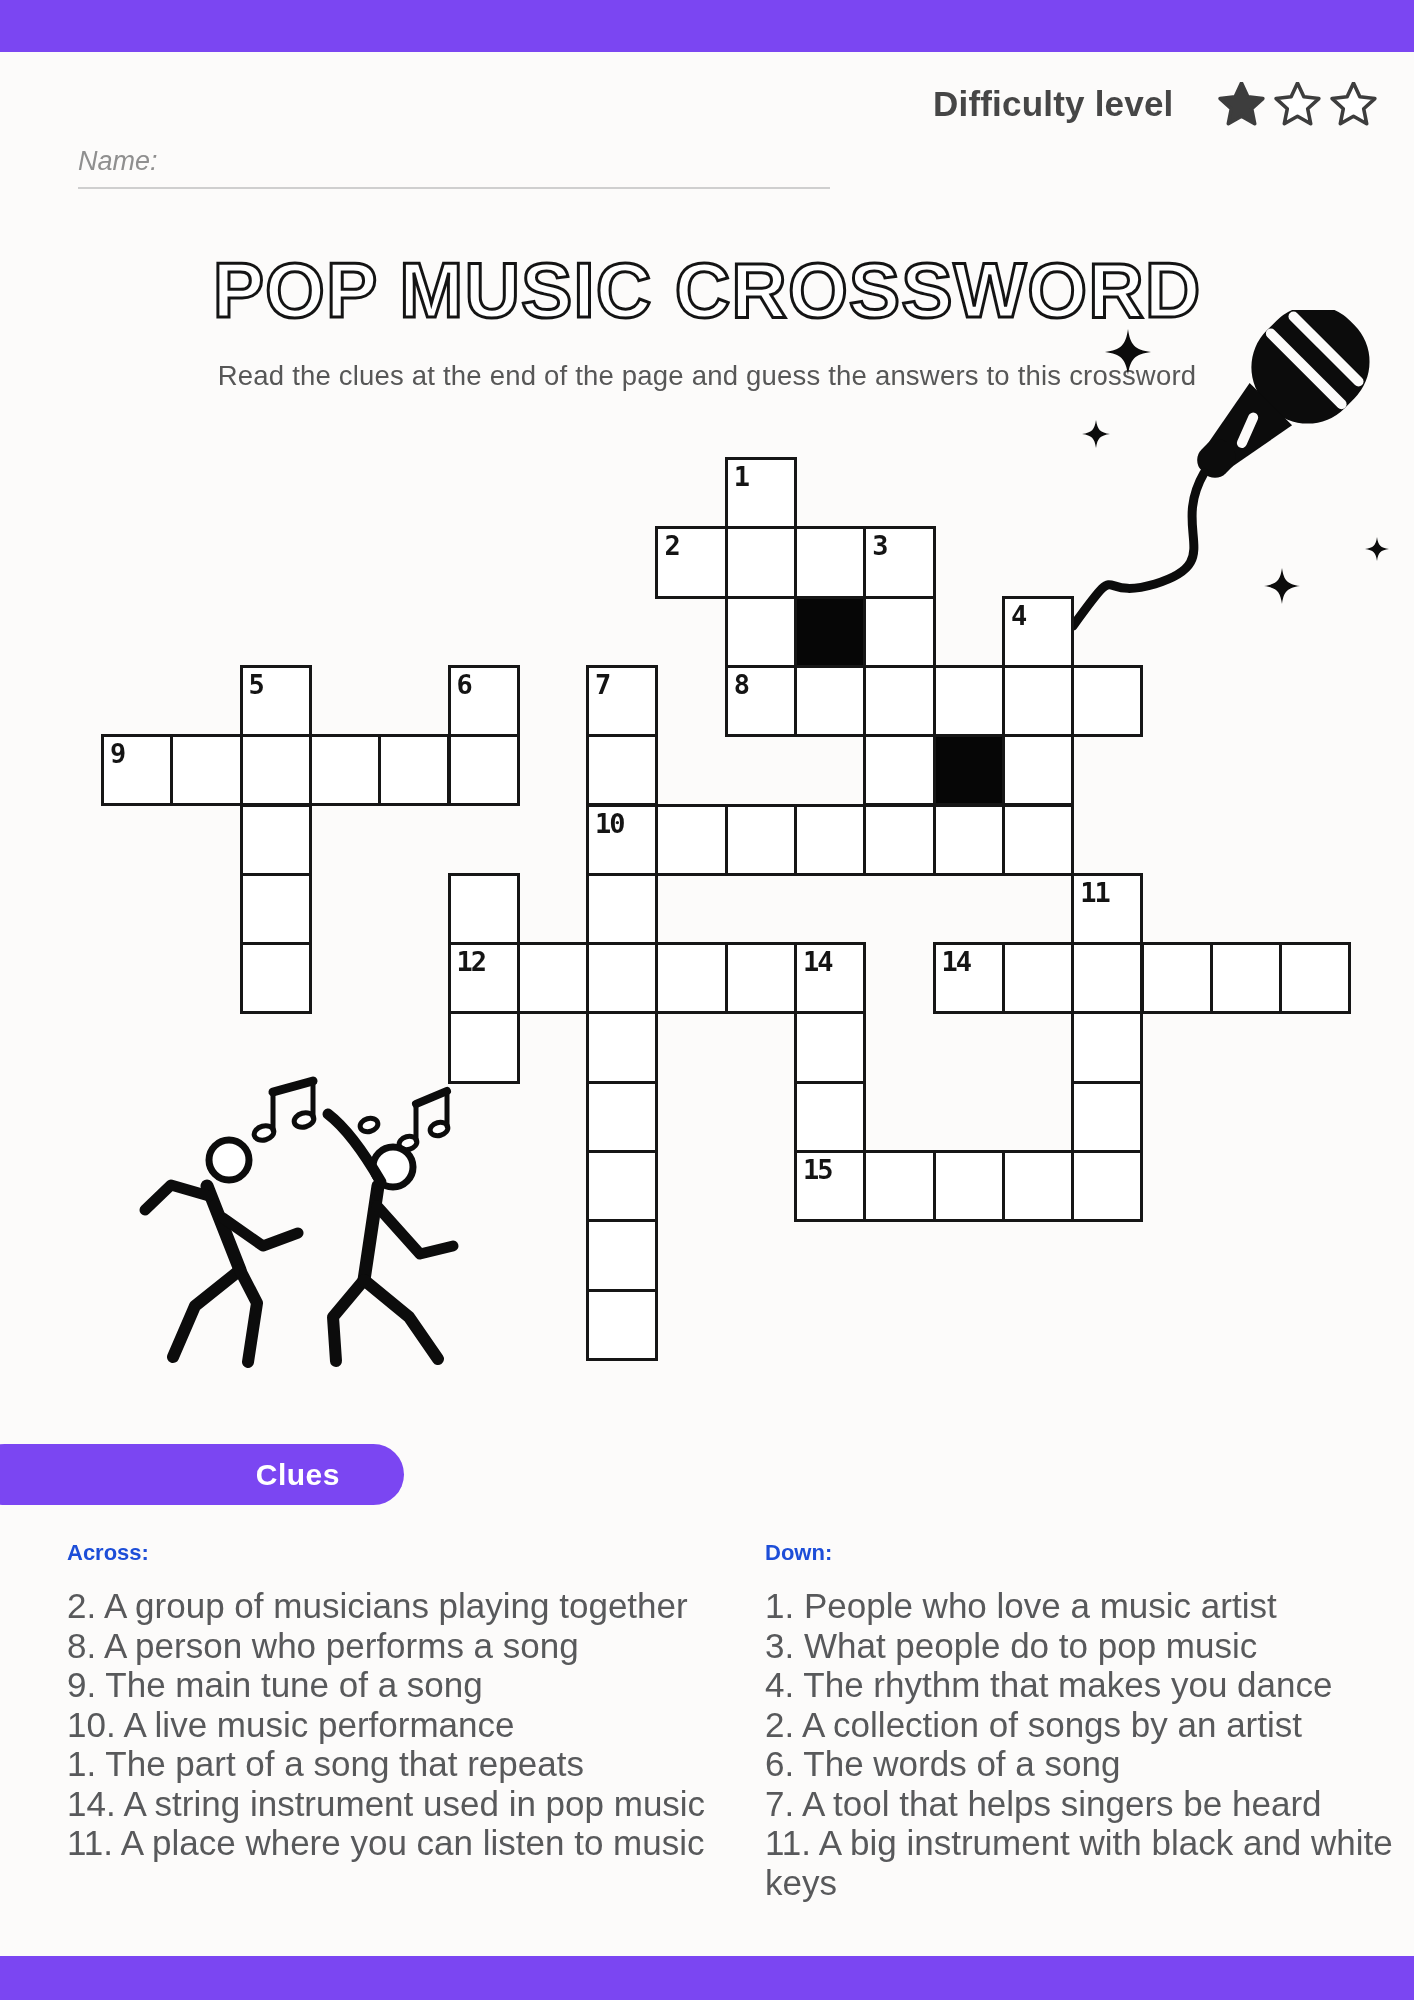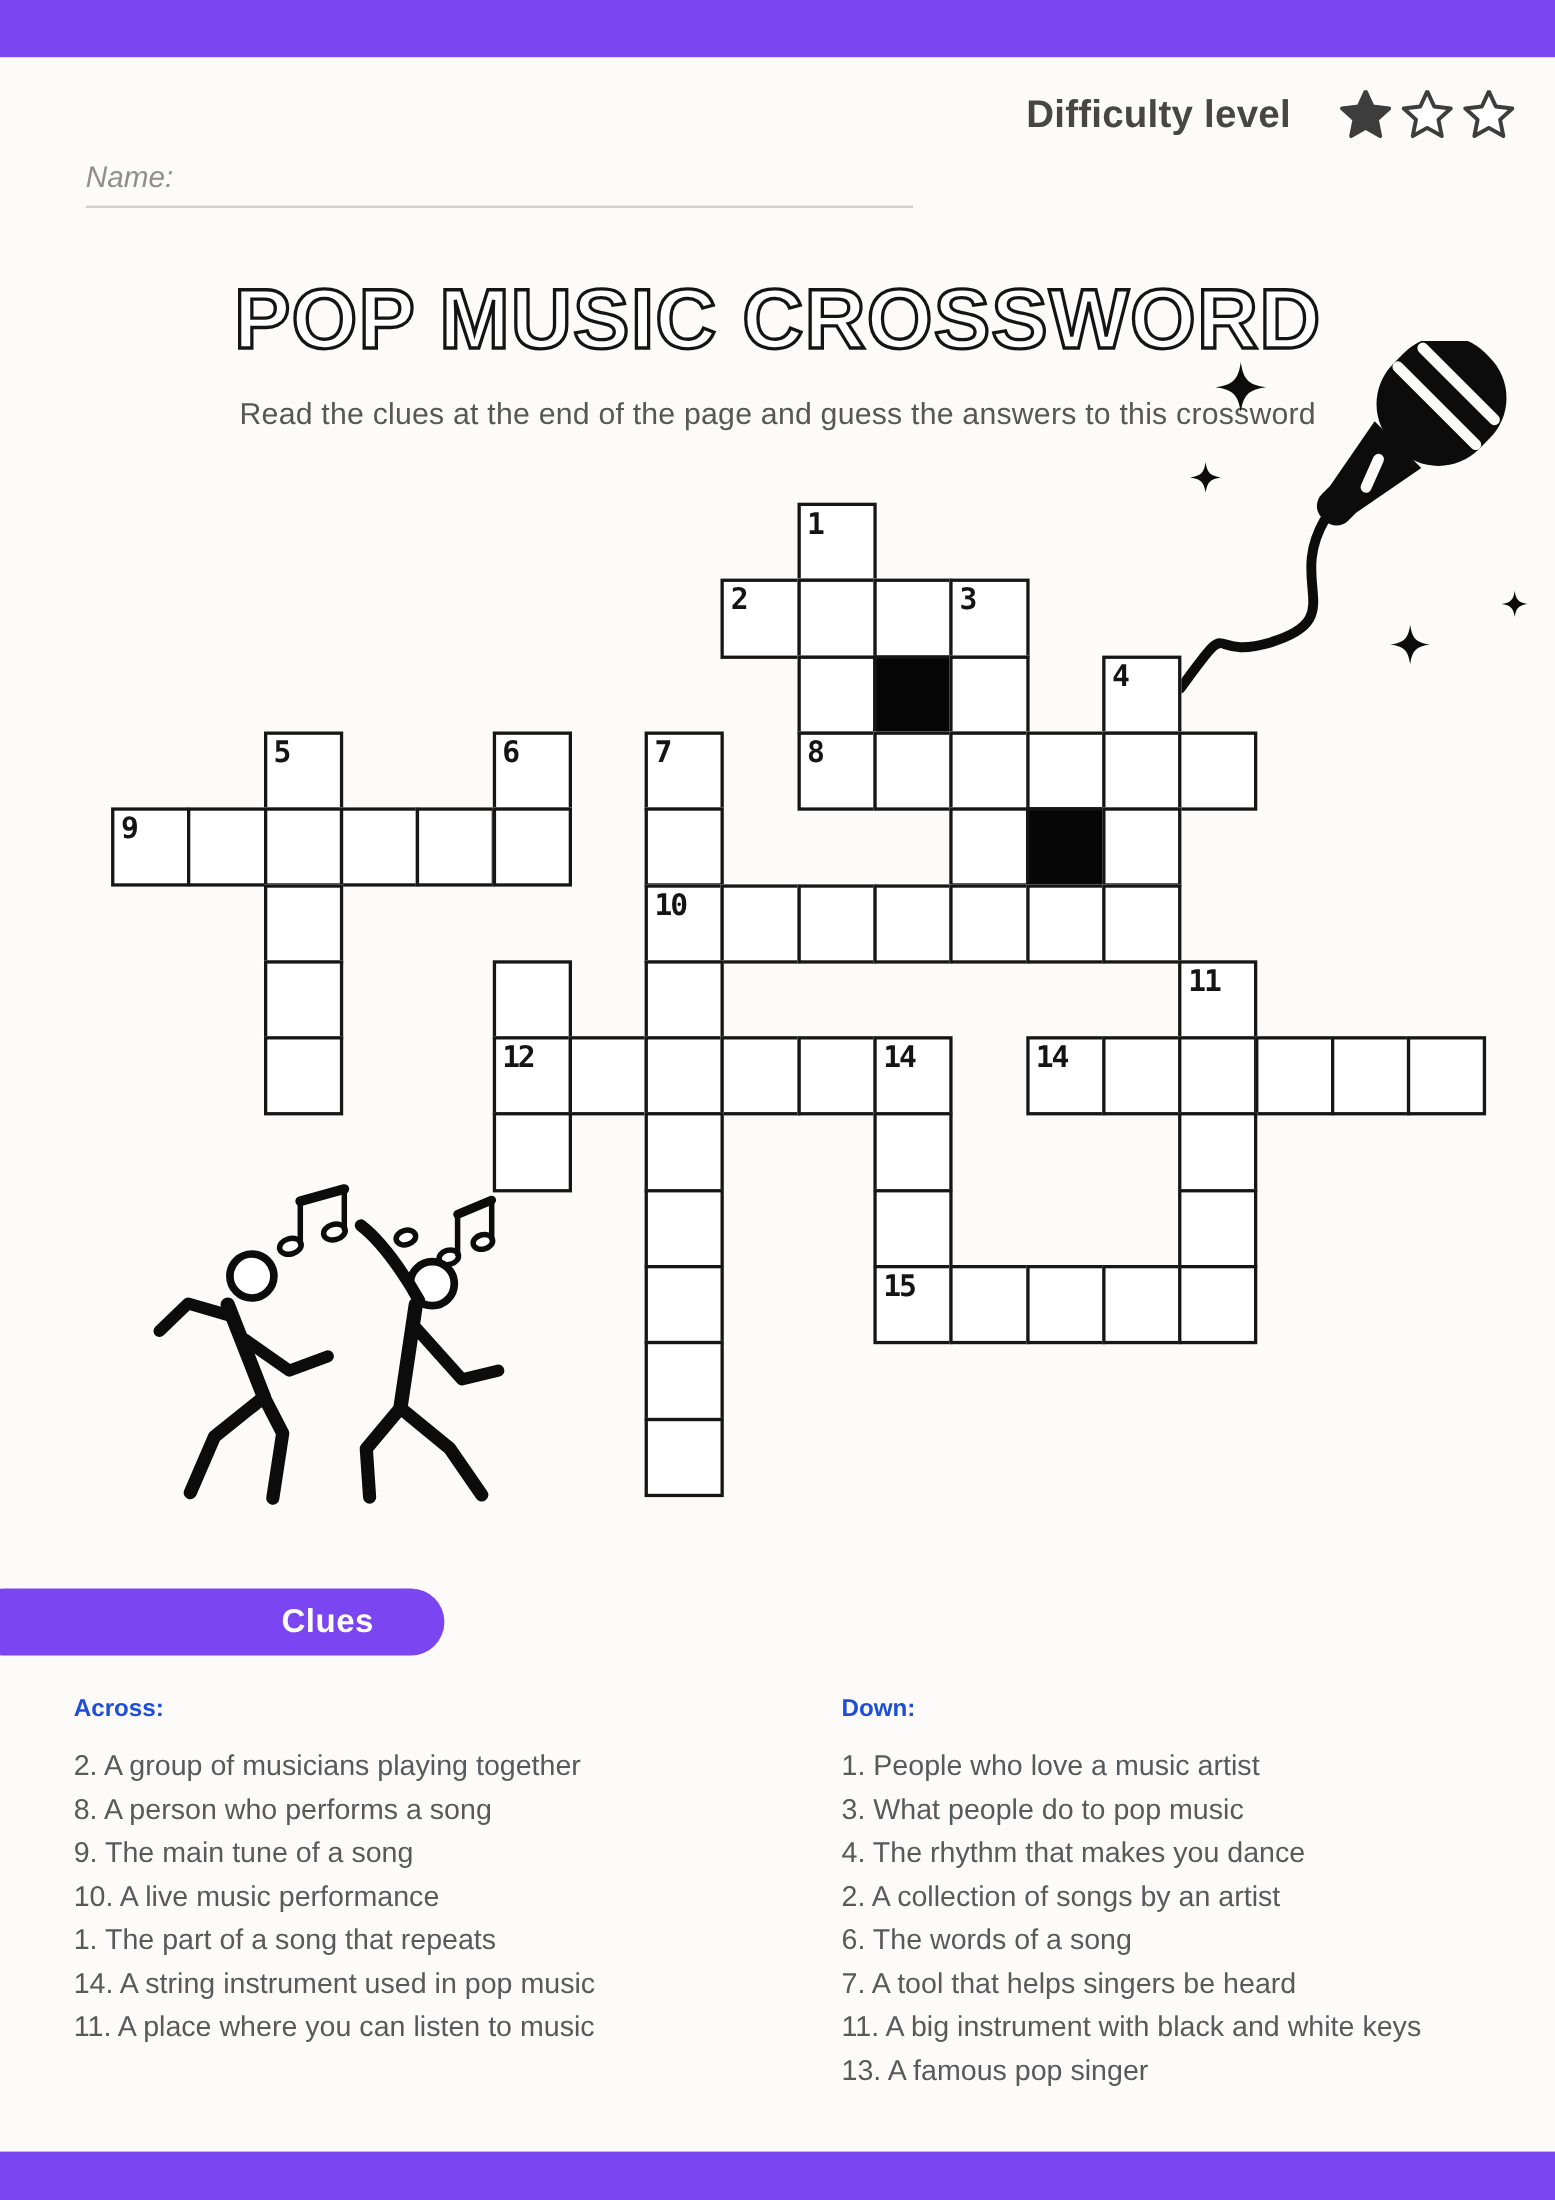--- a/index.html
+++ b/index.html
@@ -27,21 +27,21 @@
   .cell .num{position:absolute;top:1px;left:6px;
         font-family:"DejaVu Sans Mono",monospace;font-weight:700;font-size:27px;color:#141414;letter-spacing:-2px;}
   
   #clues-banner{left:-26px;top:1444px;width:430px;height:61px;background:var(--purple);
         border-radius:31px;display:flex;align-items:center;justify-content:flex-end;
         padding-right:64px;box-sizing:border-box;}
   #clues-banner span{color:#fff;font-size:30px;font-weight:700;letter-spacing:.5px;text-align:right;}
   .clue-heading{font-size:22px;font-weight:700;color:#1d4ed8;}
   #across-heading{left:67px;top:1540px;}
   #down-heading{left:765px;top:1540px;}
-  .clue-list{font-size:26px;color:#58595b;line-height:39.5px;}
+  .clue-list{font-size:35px;color:#58595b;line-height:39.5px;}
   #across-list{left:67px;top:1586px;}
   #down-list{left:765px;top:1586px;}
   .clue-list p{margin:0;}
   svg{display:block;}
 </style>
 </head>
 <body>
 
 <div id="top-bar" class="abs bar"></div>
 
@@ -236,16 +236,15 @@
 
 <div id="down-heading" class="abs clue-heading">Down:</div>
 <div id="down-list" class="abs clue-list">
   <p>1. People who love a music artist</p>
   <p>3. What people do to pop music</p>
   <p>4. The rhythm that makes you dance</p>
   <p>2. A collection of songs by an artist</p>
   <p>6. The words of a song</p>
   <p>7. A tool that helps singers be heard</p>
   <p>11. A big instrument with black and white keys</p>
-  <p>13. A famous pop singer</p>
 </div>
 
 <div id="bottom-bar" class="abs bar"></div>
 
 </body></html>

